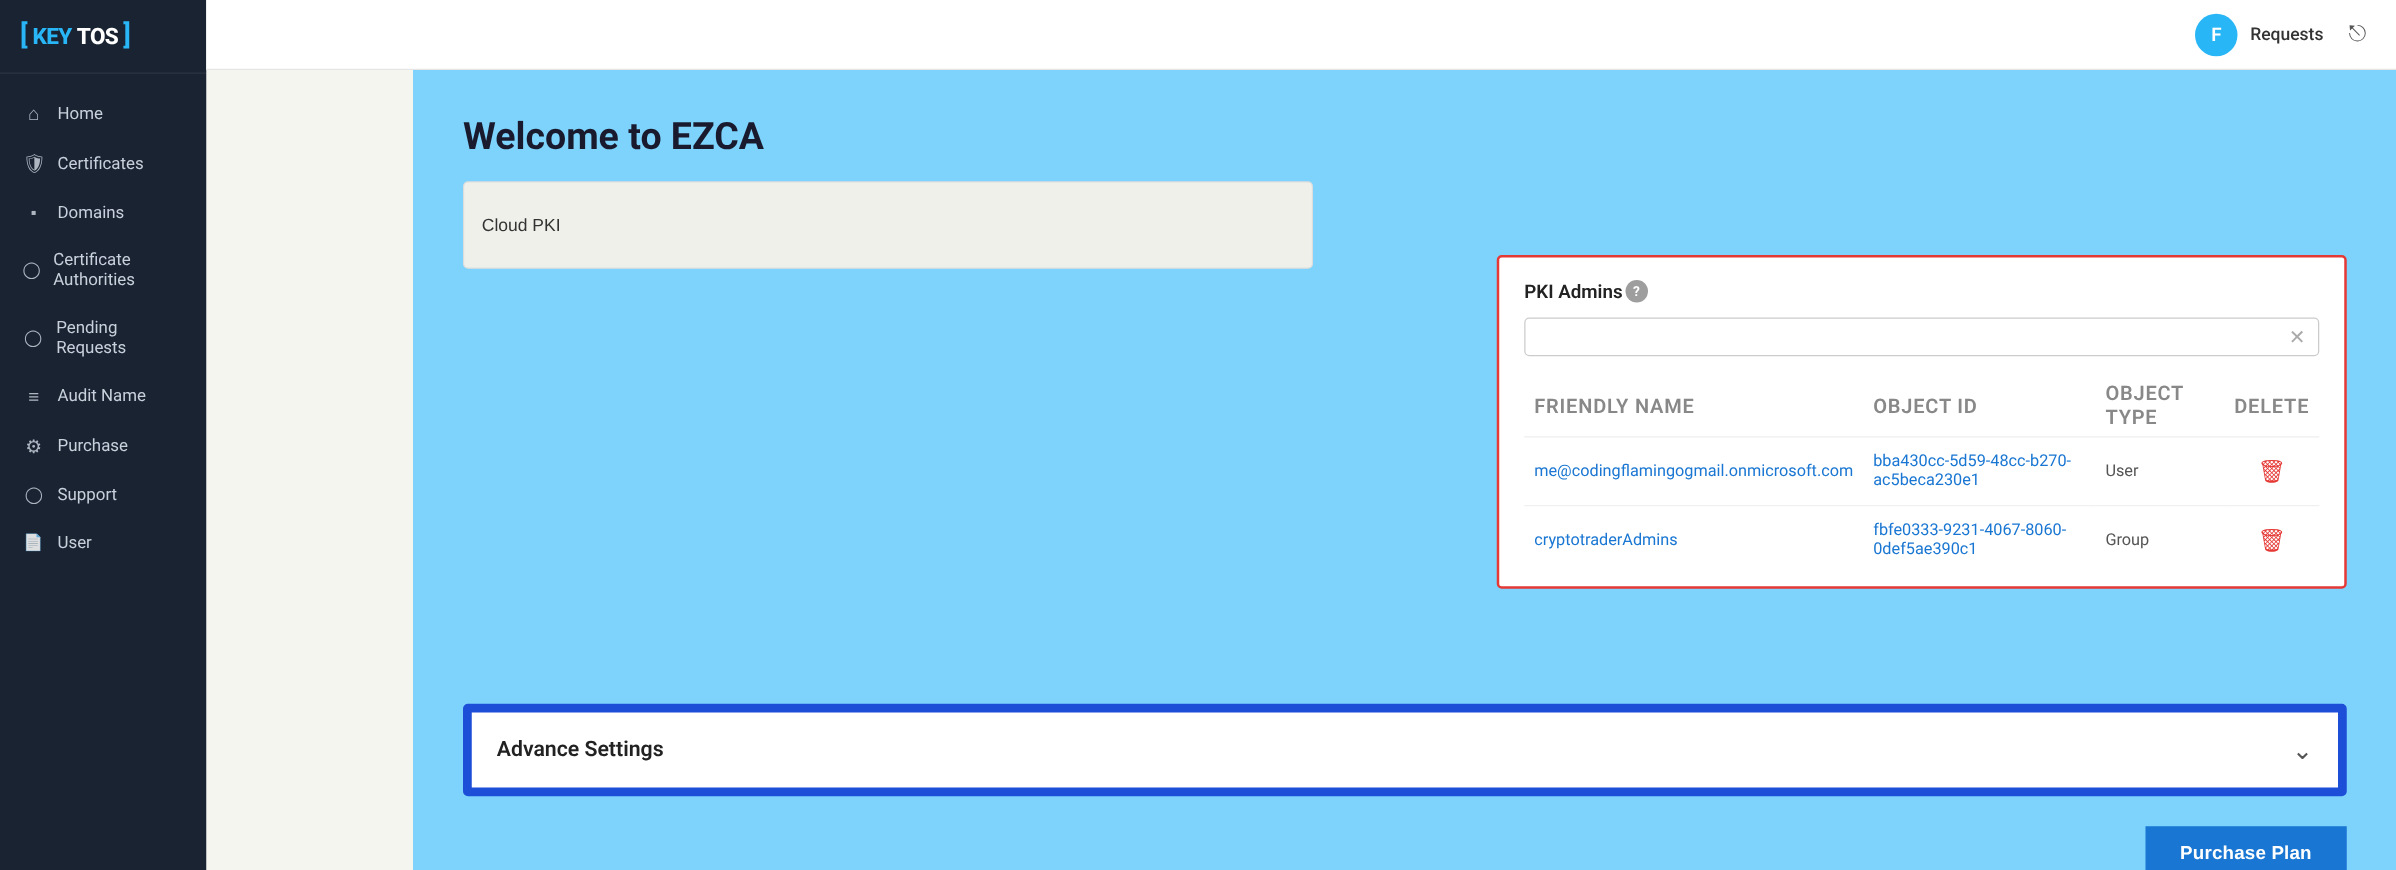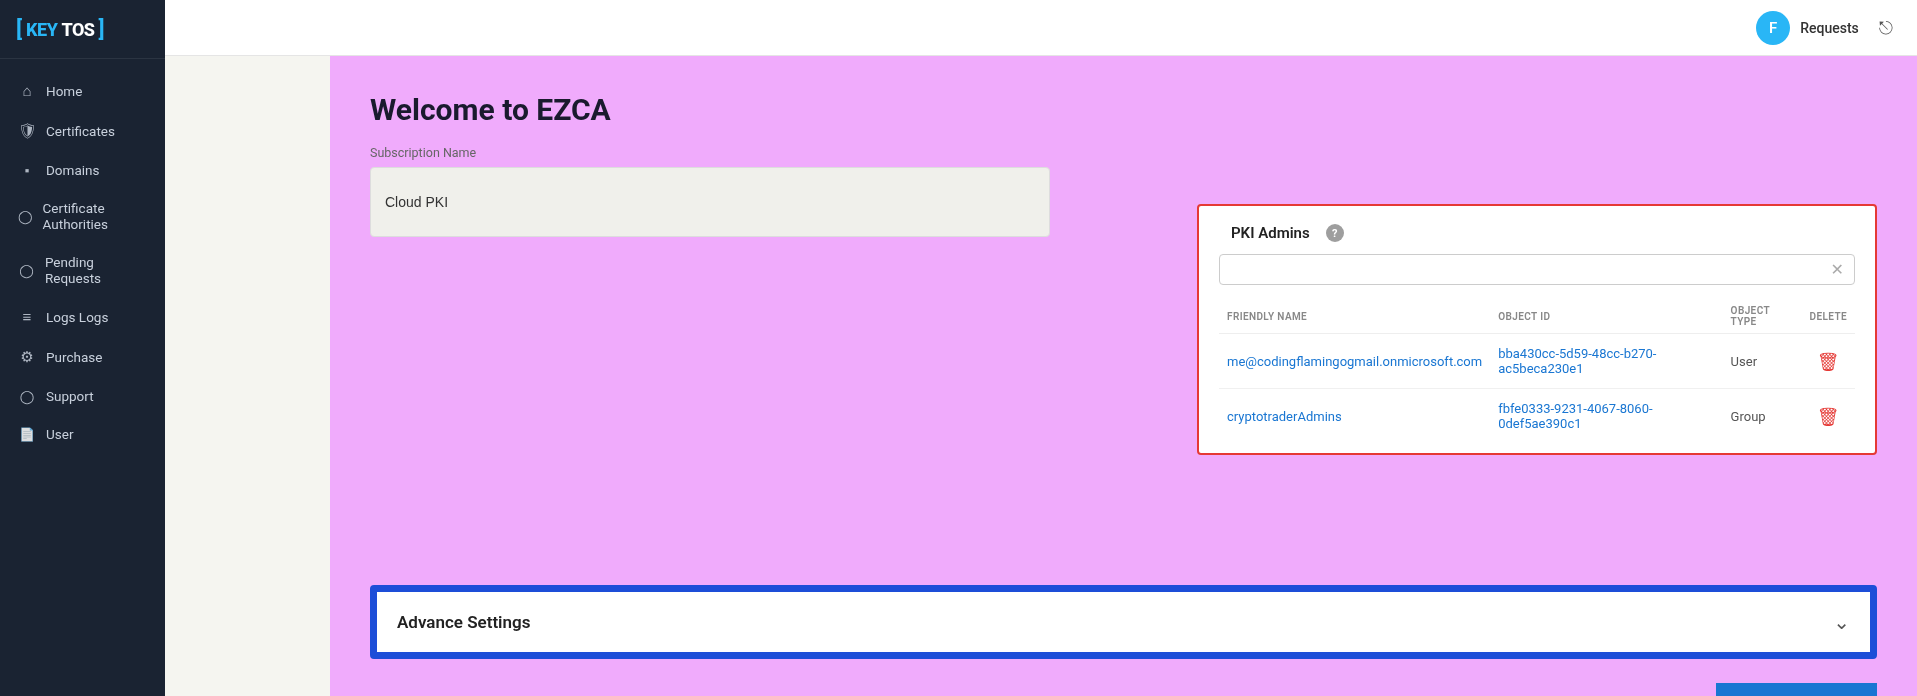--- a/index.html
+++ b/index.html
@@ -100,21 +100,21 @@
       cursor: pointer;
     }
 
     
     #main {
       margin-left: 165px;
       margin-top: 56px;
       flex: 1;
       padding: 36px 40px 30px 40px;
       overflow-y: auto;
-      background: #f0abfc;
+      background: #7dd3fc;
     }
     .page-title {
       font-size: 30px;
       font-weight: 700;
       color: #1a1a2e;
       margin-bottom: 18px;
     }
     .subscription-label {
       font-size: 12.5px;
       color: #666;
@@ -140,26 +140,25 @@
       right: 0;
       width: 680px;
       border: 2.5px solid #e53935;
       background: #fff;
       border-radius: 4px;
       padding: 18px 20px 10px 20px;
     }
     .pki-admins-header {
       display: flex;
       align-items: center;
-      gap: 16px;
+      gap: 2px;
       font-size: 15px;
       font-weight: 600;
       color: #222;
       margin-bottom: 12px;
-      margin-left: 12px;
     }
     .help-icon {
       width: 18px; height: 18px;
       border-radius: 50%;
       background: #9e9e9e;
       color: #fff;
       font-size: 11px;
       display: flex; align-items: center; justify-content: center;
       font-weight: 700;
       cursor: pointer;
@@ -186,21 +185,21 @@
       cursor: pointer;
     }
     .pki-table {
       width: 100%;
       border-collapse: collapse;
       font-size: 13px;
     }
     .pki-table thead tr th {
       text-align: left;
       color: #888;
-      font-size: 10px;
+      font-size: 16px;
       font-weight: 600;
       letter-spacing: 0.04em;
       padding: 6px 8px;
       border-bottom: 1px solid #eee;
       text-transform: uppercase;
     }
     .pki-table thead tr th:last-child { text-align: center; }
     .pki-table tbody tr td {
       padding: 12px 8px;
       border-bottom: 1px solid #f0f0f0;
@@ -281,21 +280,21 @@
     <a class="nav-item">
       <span class="nav-icon" style="font-size:13px;">◯</span>
       <span>Certificate Authorities</span>
     </a>
     <a class="nav-item">
       <span class="nav-icon" style="font-size:13px;">◯</span>
       <span>Pending Requests</span>
     </a>
     <a class="nav-item">
       <span class="nav-icon">≡</span>
-      <span>Logs Logs</span>
+      <span>Audit Name</span>
     </a>
     <a class="nav-item">
       <span class="nav-icon">⚙</span>
       <span>Purchase</span>
     </a>
     <a class="nav-item">
       <span class="nav-icon" style="font-size:13px;">◯</span>
       <span>Support</span>
     </a>
     <a class="nav-item">
@@ -310,21 +309,20 @@
     <div class="user-avatar">F</div>
     <span class="user-name">Requests</span>
     <span class="logout-btn">⎋</span>
   </div>
 </div>
 
 <div id="main">
   <div class="content-wrapper">
     <h1 class="page-title">Welcome to EZCA</h1>
 
-    <div class="subscription-label">Subscription Name</div>
     <input class="subscription-input" readonly="" value="Cloud PKI" style="">
 
     
     <div class="pki-admins-card">
       <div class="pki-admins-header">
         <span>PKI Admins</span>
         <div class="help-icon">?</div>
       </div>
       <div class="pki-search-row">
         <input class="pki-search-input" placeholder="" style="">

